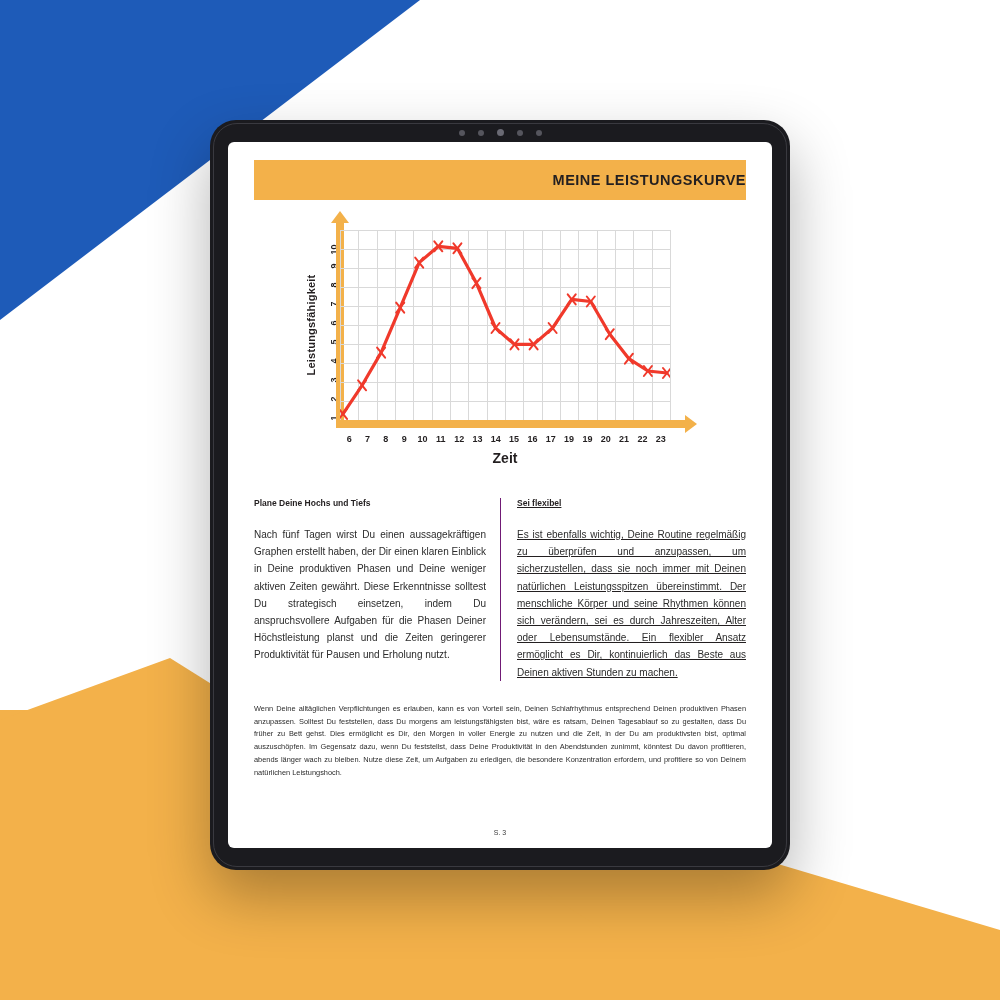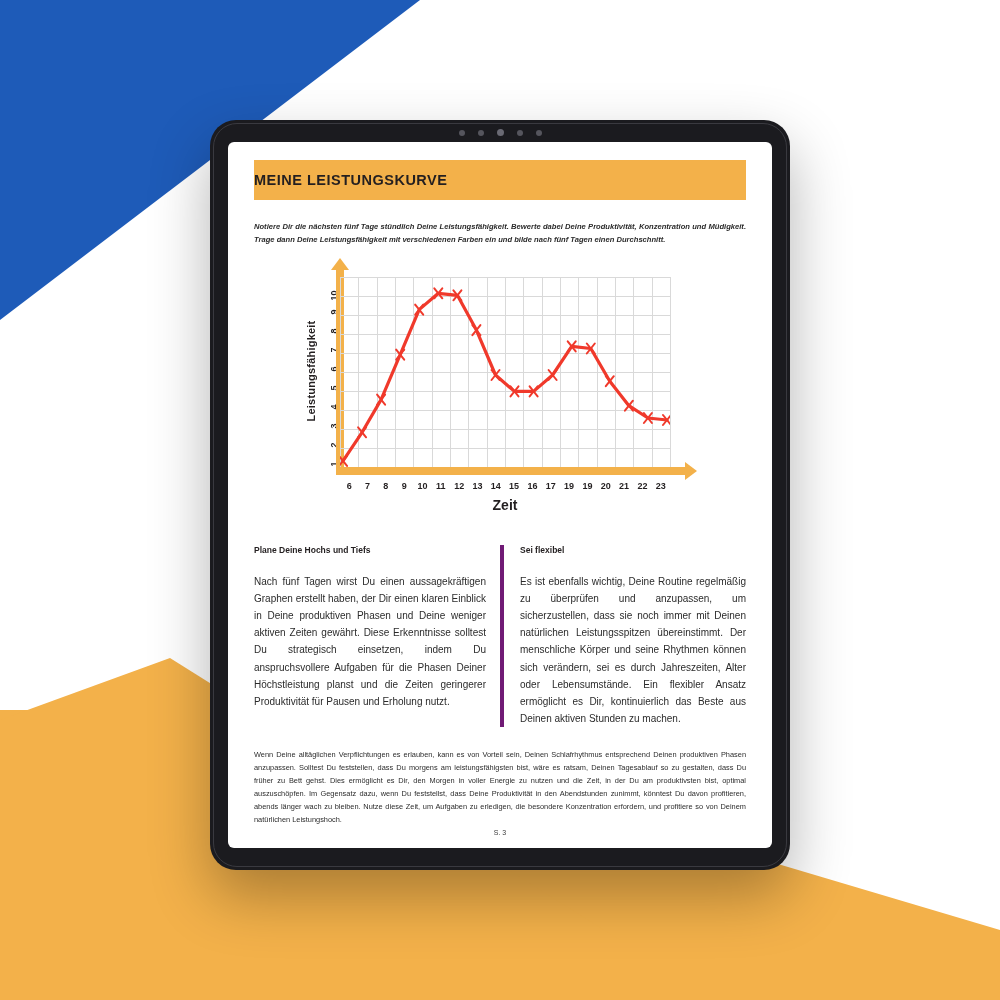--- a/index.html
+++ b/index.html
@@ -99,21 +99,21 @@
     box-sizing: border-box;
     color: #231f20;
   }
 
   #title-bar {
     background: #f3b14a;
     height: 40px;
     margin: 0 0 0 0;
     display: flex;
     align-items: center;
-    justify-content: flex-start;
+    justify-content: flex-end;
   }
   #title-bar .title-text {
     font-size: 14.5px;
     font-weight: bold;
     letter-spacing: 0.5px;
     color: #231f20;
   }
 
   #intro {
     margin-top: 20px;
@@ -249,21 +249,21 @@
   #cols {
     margin-top: 26px;
     display: flex;
     gap: 0;
   }
   #cols .col {
     width: 50%;
     box-sizing: border-box;
   }
   #cols .col.left { padding-right: 14px; }
-  #cols .col.right { padding-left: 16px; border-left: 4px solid #701a75; }
+  #cols .col.right { padding-left: 16px; border-left: 1px solid #701a75; text-decoration: underline; }
   .col-head {
     font-size: 8.5px;
     font-weight: bold;
     margin-bottom: 18px;
   }
   .col-body {
     font-size: 10px;
     line-height: 1.72;
     text-align: justify;
     color: #2b2b2b;
@@ -313,21 +313,20 @@
       <span class="cam-dot"></span>
     </div>
 
     <div id="screen">
       <div id="page">
 
         <div id="title-bar">
           <span class="title-text">MEINE LEISTUNGSKURVE</span>
         </div>
 
-        <div id="intro">Notiere Dir die nächsten fünf Tage stündlich Deine Leistungsfähigkeit. Bewerte dabei Deine Produktivität, Konzentration und Müdigkeit. Trage dann Deine Leistungsfähigkeit mit verschiedenen Farben ein und bilde nach fünf Tagen einen Durchschnitt.</div>
 
         <div id="chart-wrap">
           <div id="chart">
 
             <div id="y-axis-title">
               <span>Leistungsfähigkeit</span>
             </div>
 
             <div id="y-ticks">
                 <div class="yt" style="top: 180.5px;">1</div>

